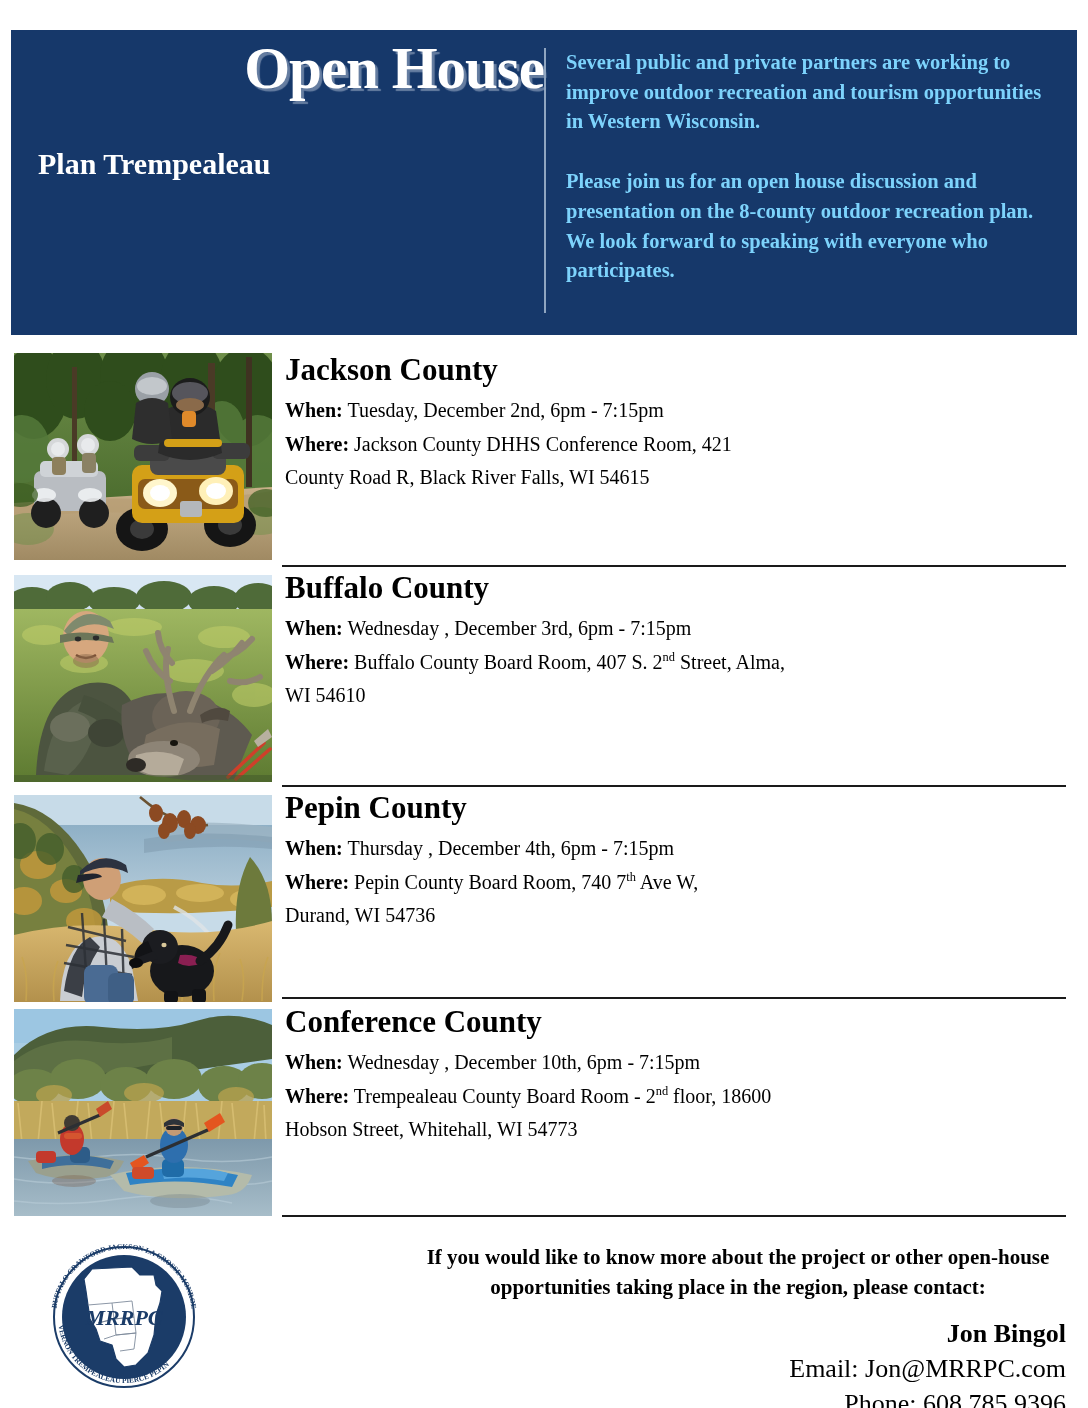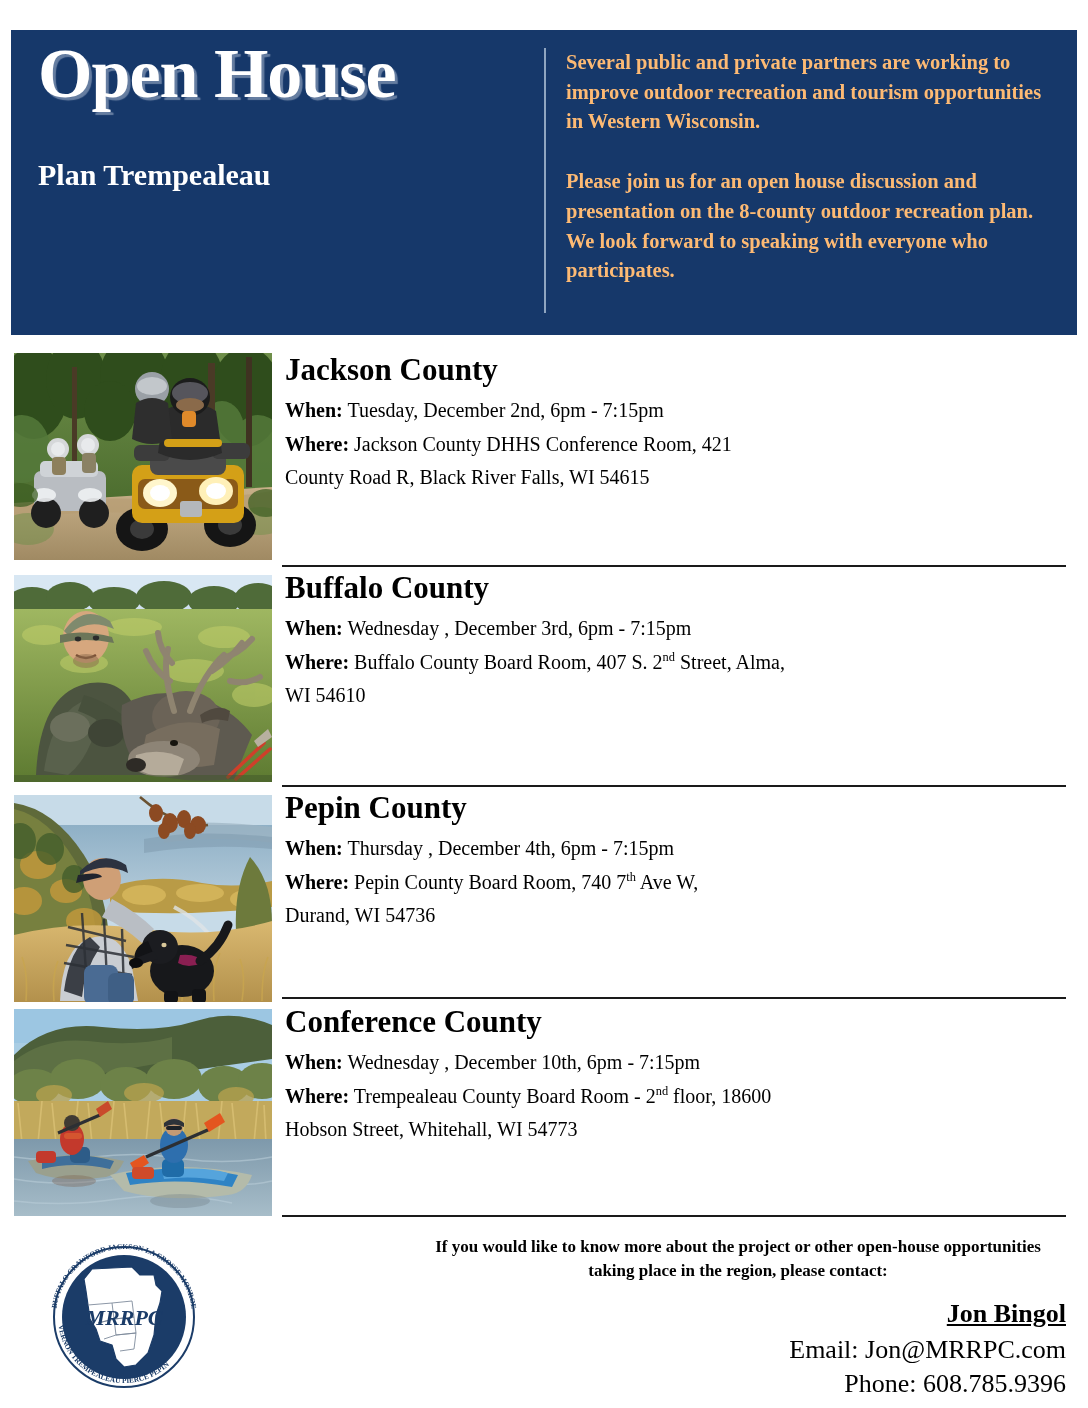--- a/index.html
+++ b/index.html
@@ -30,27 +30,28 @@
     box-sizing: border-box;
   }
   .header-left {
     width: 533px;
     padding: 8px 0 0 27px;
     box-sizing: border-box;
   }
   .header-title {
     font-family: "Liberation Serif", "DejaVu Serif", serif;
     font-weight: bold;
-    font-size: 70px;
+    font-size: 59px;
     line-height: 1.02;
     color: #ffffff;
     letter-spacing: -1px;
     text-shadow: 3px 3px 1px rgba(130,150,180,0.75);
     margin: 0;
     white-space: nowrap;
+    text-align: right;
   }
   .header-subtitle {
     font-family: "Liberation Serif", "DejaVu Serif", serif;
     font-weight: bold;
     font-size: 30px;
     line-height: 1.35;
     color: #ffffff;
     margin-top: 46px;
   }
   .header-divider {
@@ -62,21 +63,21 @@
   .header-right {
     flex: 1;
     padding: 18px 22px 0 20px;
     box-sizing: border-box;
   }
   .header-para {
     font-family: "Liberation Serif", "DejaVu Serif", serif;
     font-weight: bold;
     font-size: 20.5px;
     line-height: 1.45;
-    color: #fdba74;
+    color: #7dd3fc;
     margin: 0 0 30px 0;
   }
   .header-para:last-child { margin-bottom: 0; }
 
   
   .events {
     position: absolute;
     left: 0;
     top: 353px;
     width: 1088px;
@@ -153,33 +154,32 @@
   .footer-text {
     position: absolute;
     left: 300px;
     top: 28px;
     width: 766px;
     text-align: right;
   }
   .footer-intro {
     font-family: "Liberation Serif", "DejaVu Serif", serif;
     font-weight: bold;
-    font-size: 17px;
+    font-size: 21px;
     line-height: 1.42;
     text-align: center;
-    margin: 0 0 14px 0;
+    margin: 8px 0 14px 0;
     padding-left: 110px;
   }
   .footer-name {
     font-family: "Liberation Serif", "DejaVu Serif", serif;
     font-weight: bold;
     font-size: 26px;
     line-height: 1.3;
     margin: 0 0 2px 0;
-    text-decoration: underline;
   }
   .footer-contact {
     font-family: "Liberation Serif", "DejaVu Serif", serif;
     font-size: 26px;
     line-height: 1.32;
     margin: 0;
   }
 </style>
 </head>
 <body>

